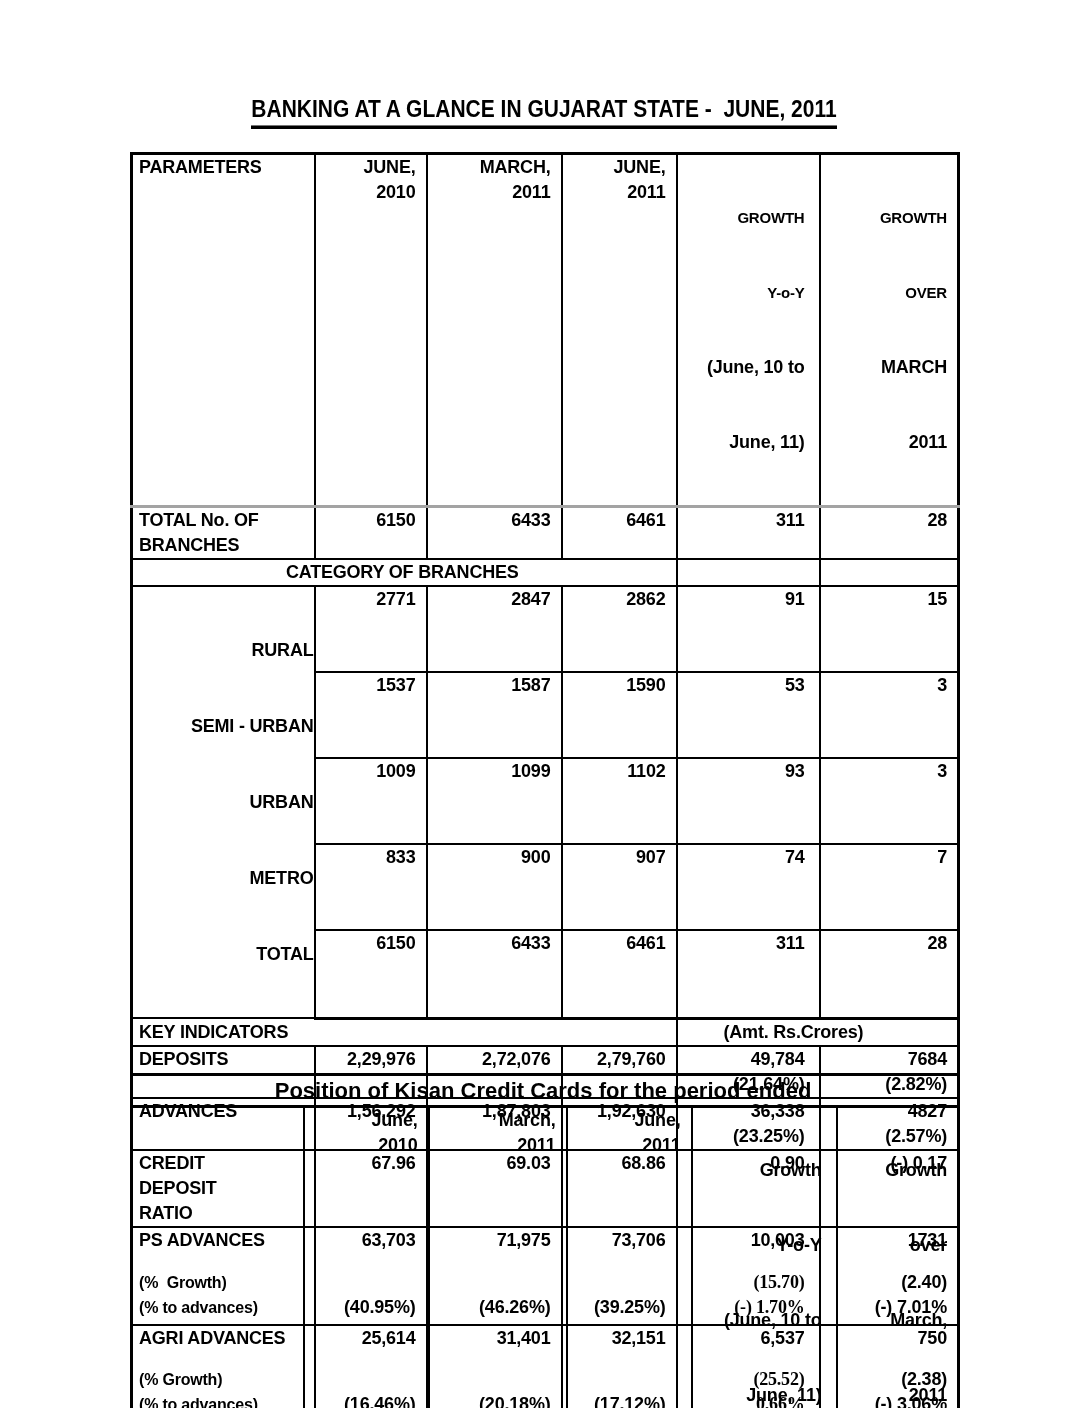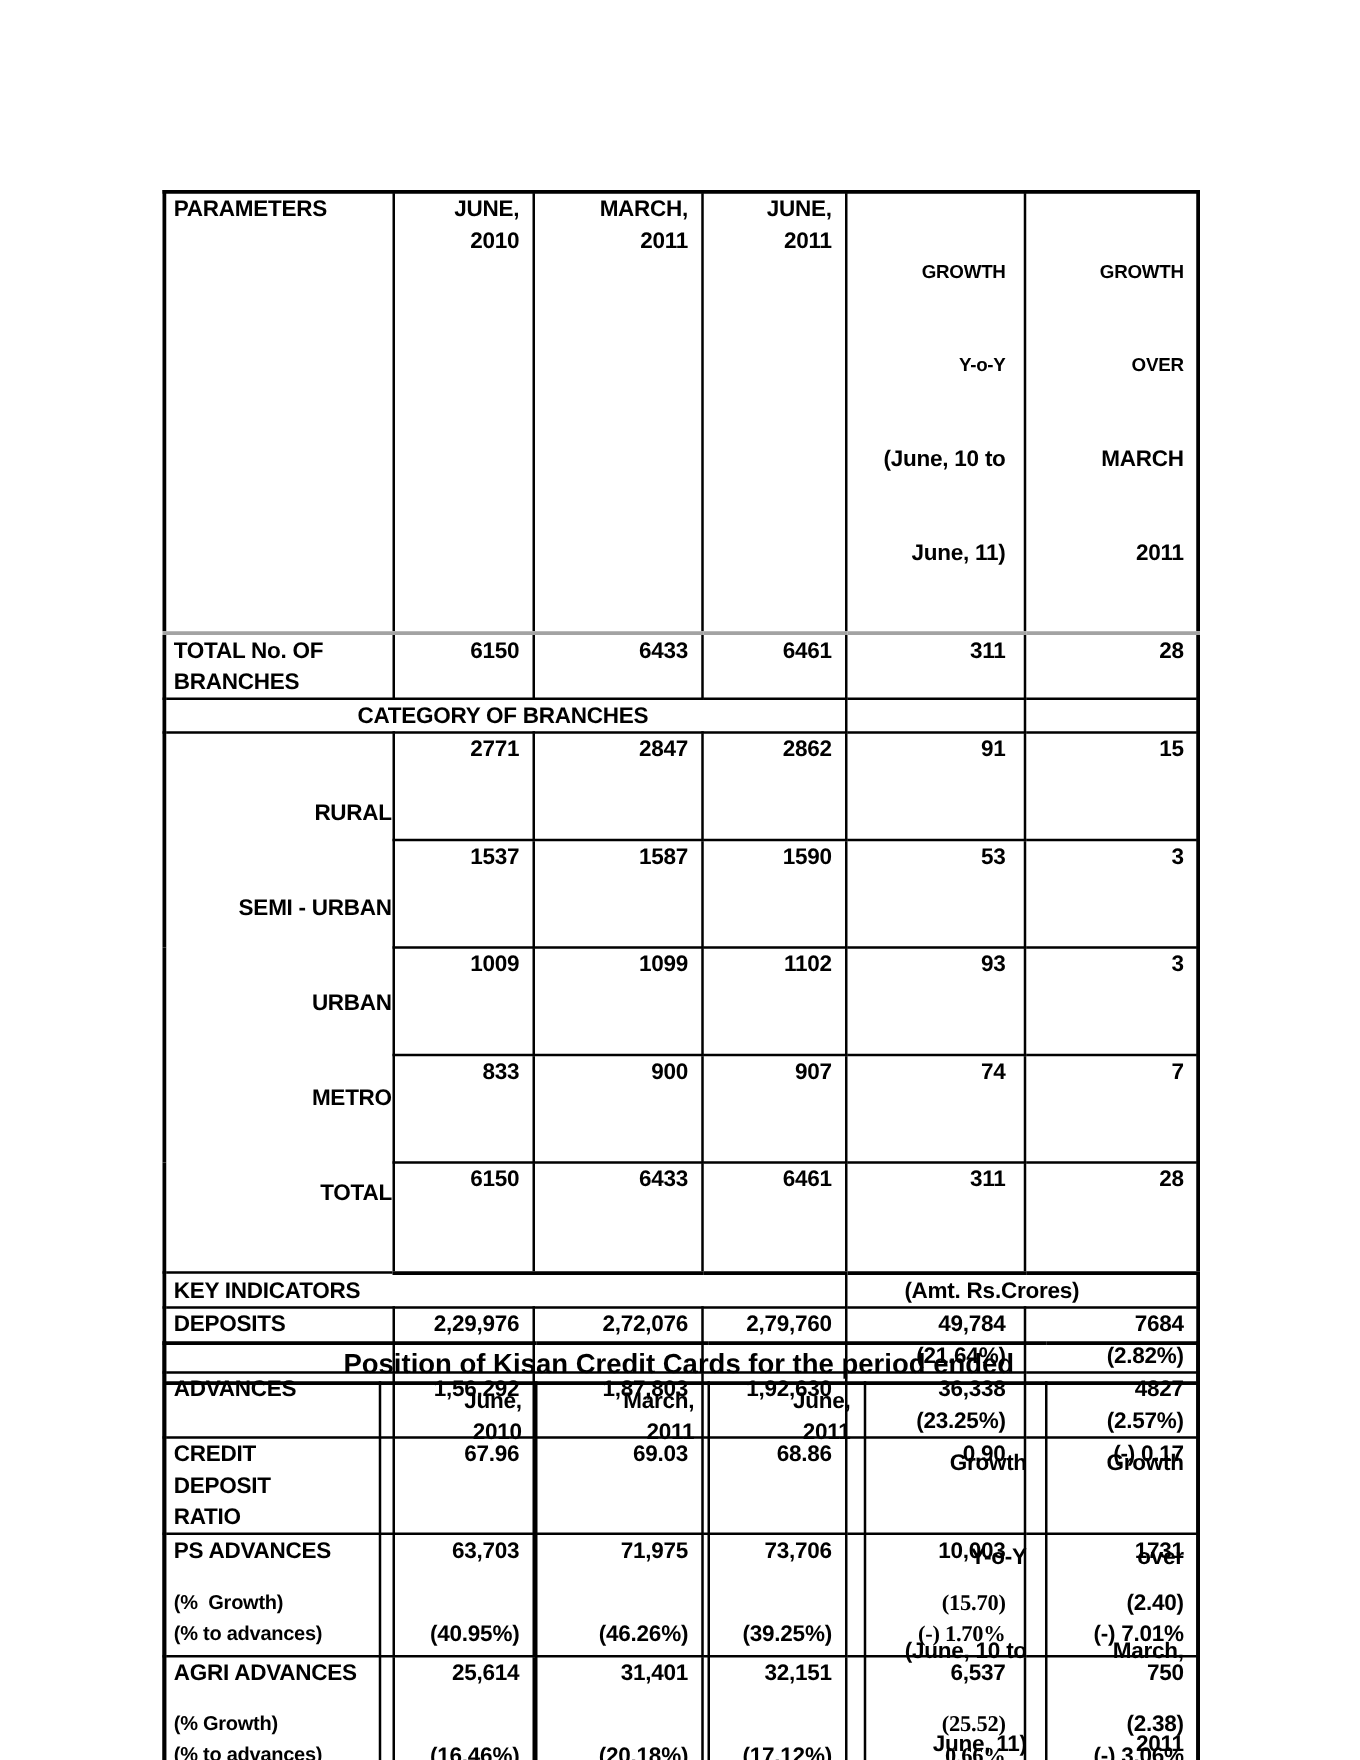--- a/index.html
+++ b/index.html
@@ -26,20 +26,21 @@
   .catcell div{line-height:26px;}
   .catcell{text-align:right;padding-right:0;}
   .t2t{font-size:22px;line-height:29px;letter-spacing:0px;}
   .titlerow td{border-bottom:3px solid #000;}
 </style>
 </head>
 <body>
 
 <div class="page">
 
+  <div class="doc-title"><span>BANKING AT A GLANCE IN GUJARAT STATE -  JUNE, 2011</span></div>
 
   <table class="t1">
     <colgroup>
         <col style="width:183px">
         <col style="width:112px">
         <col style="width:135px">
         <col style="width:115px">
         <col style="width:143px">
         <col style="width:139px">
       </colgroup>

